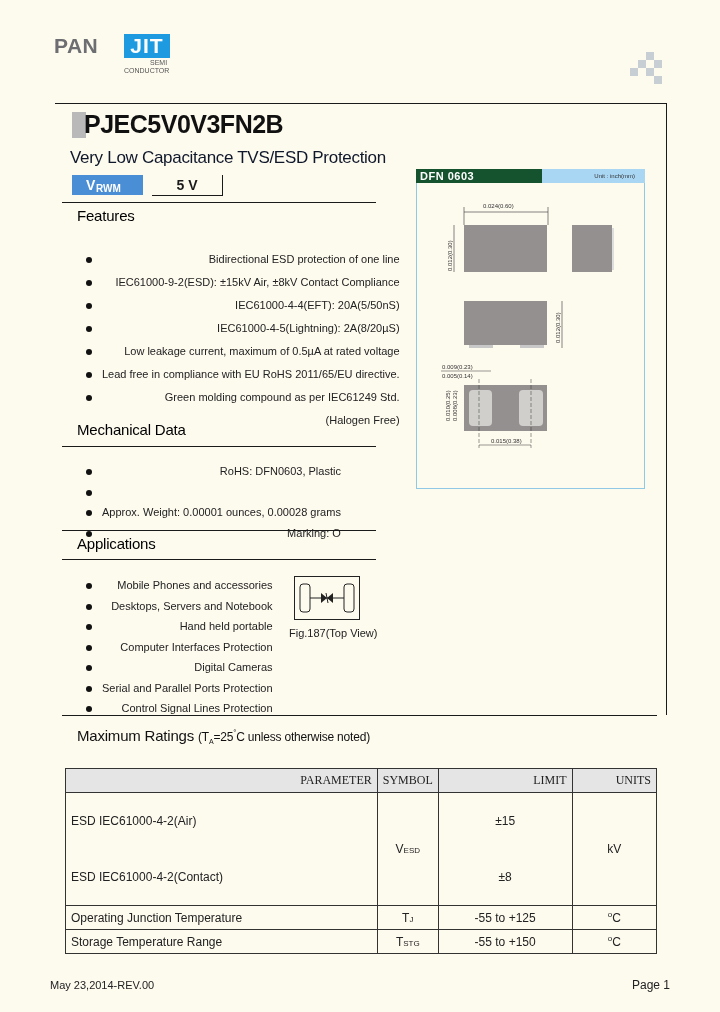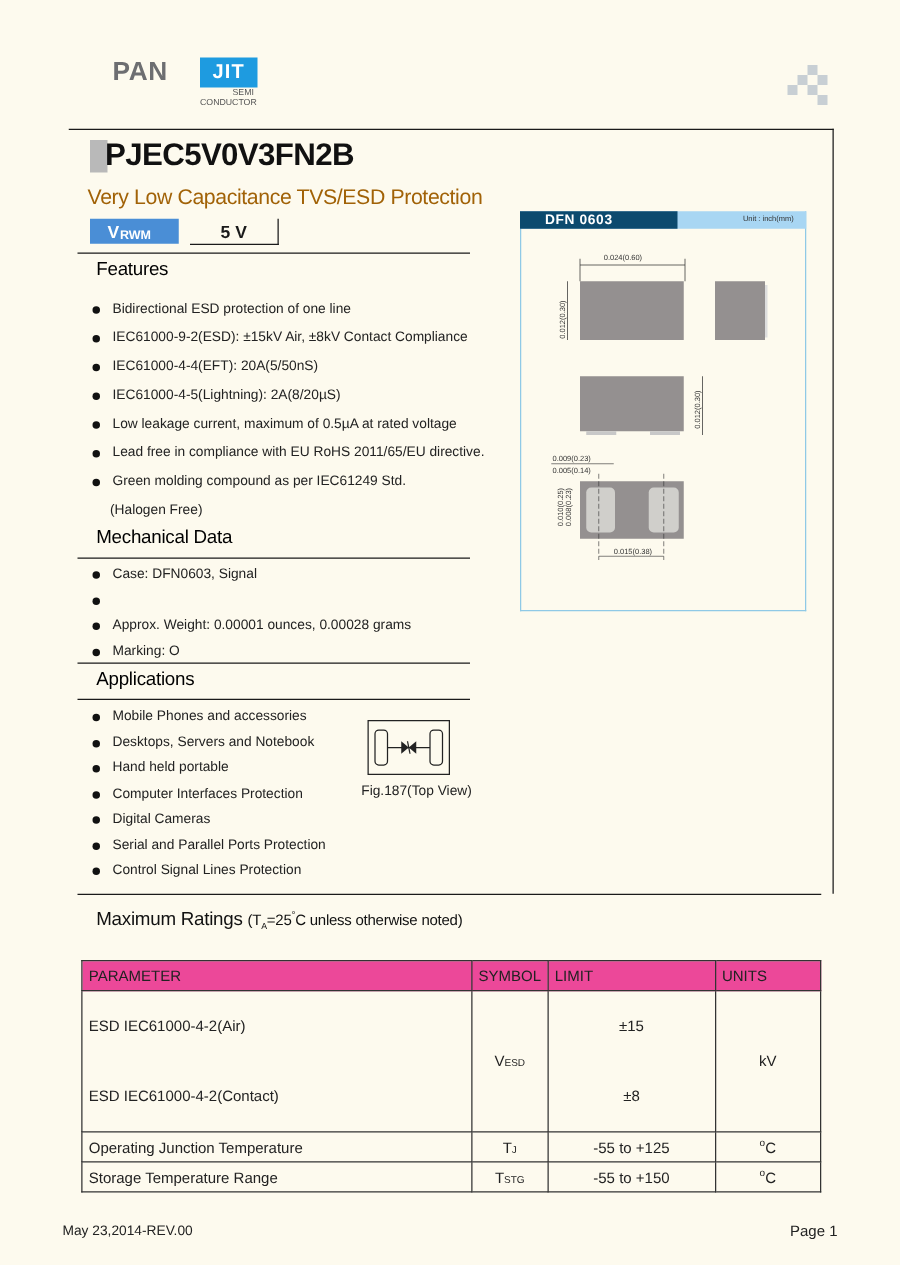--- a/index.html
+++ b/index.html
@@ -5,82 +5,82 @@
   html, body { margin: 0; padding: 0; }
   body {
     width: 720px; height: 1012px; position: relative; overflow: hidden;
     background: #fdfaee;
     font-family: "Liberation Sans", sans-serif;
     color: #1a1a1a;
   }
   .abs { position: absolute; }
 
   
-  .logo { left: 54px; top: 46px; width: 120px; height: 45px; margin-left: 36px; }
+  .logo { left: 54px; top: 34px; width: 120px; height: 45px; }
   .logo .pan { position: absolute; left: 0; top: 0; font-size: 21px; font-weight: bold; color: #6d6e71; letter-spacing: 0.5px; line-height: 24px; }
-  .logo .jit { position: absolute; left: 70px; top: 0; width: 46px; height: 24px; background: #1e9be0; color: #fff; font-size: 16px; font-weight: bold; line-height: 24px; text-align: center; letter-spacing: 1px; }
+  .logo .jit { position: absolute; left: 70px; top: 0; width: 46px; height: 24px; background: #1e9be0; color: #fff; font-size: 21px; font-weight: bold; line-height: 24px; text-align: center; letter-spacing: 1px; }
   .logo .semi { position: absolute; left: 96px; top: 25px; font-size: 7px; color: #555; }
   .logo .cond { position: absolute; left: 70px; top: 33px; font-size: 7px; color: #555; }
 
   
   .deco { left: 630px; top: 50px; width: 40px; height: 40px; }
   .deco span { position: absolute; width: 8px; height: 8px; background: #c8cfd4; }
 
   
   .frame-top { left: 55px; top: 103px; width: 612px; height: 1px; background: #1a1a1a; }
   .frame-right { left: 666px; top: 103px; width: 1px; height: 612px; background: #1a1a1a; }
   .frame-bottom { left: 62px; top: 715px; width: 595px; height: 1px; background: #1a1a1a; }
 
   
   .part-bg { left: 72px; top: 112px; width: 14px; height: 26px; background: #b9b9b9; }
   .part-number { left: 84px; top: 110px; font-size: 25px; font-weight: bold; color: #111; letter-spacing: -0.5px; }
 
-  .subtitle { left: 70px; top: 148px; font-size: 17px; color: #a16207; letter-spacing: -0.3px; }
+  .subtitle { left: 70px; top: 148px; font-size: 17px; color: #0f172a; letter-spacing: -0.3px; }
 
   .vrwm-box { left: 72px; top: 175px; width: 71px; height: 20px; background: #4a8ed6; color: #fff; font-weight: bold; font-size: 14px; line-height: 20px; }
   .vrwm-box .v { position: absolute; left: 14px; top: 0; }
   .vrwm-box .sub { position: absolute; left: 24px; top: 4px; font-size: 10px; }
   .vrwm-val { left: 152px; top: 175px; width: 70px; height: 20px; border-bottom: 1px solid #1a1a1a; border-right: 1px solid #1a1a1a; text-align: center; font-weight: bold; font-size: 14px; line-height: 20px; }
 
   .hr { height: 1px; background: #1a1a1a; }
   .section-title { font-size: 15px; color: #000000; letter-spacing: -0.2px; }
 
-  .blist { list-style: none; margin: 0; padding: 0; }
+  .blist { list-style: none; margin: 12px; padding: 0; text-align: right; }
   .blist li { position: relative; padding-left: 18px; font-size: 11px; color: #222; white-space: nowrap; }
   .blist li .dot { position: absolute; left: 2px; top: 5px; width: 6px; height: 6px; border-radius: 50%; background: #111; }
   .blist li.cont { padding-left: 16px; }
 
   .features { left: 72px; top: 240px; }
   .features li { height: 23px; line-height: 14px; }
   .mech { left: 72px; top: 452px; }
   .mech li { height: 20.5px; line-height: 14px; }
   .apps { left: 72px; top: 566px; }
   .apps li { height: 20.5px; line-height: 14px; }
 
   
   .pkg { left: 416px; top: 169px; width: 229px; height: 320px; border: 1px solid #8fc9e6; border-top: none; box-sizing: border-box; }
   .pkg-header { position: absolute; left: -1px; top: 0; width: 229px; height: 14px; background: #a8d6f3; }
-  .pkg-name { position: absolute; left: 0; top: 0; width: 126px; height: 14px; background: #0c4a6e; color: #fff; font-weight: bold; font-size: 11px; line-height: 14px; padding-left: 20px; box-sizing: border-box; letter-spacing: 0.5px; }
+  .pkg-name { position: absolute; left: 0; top: 0; width: 126px; height: 14px; background: #14532d; color: #fff; font-weight: bold; font-size: 11px; line-height: 14px; padding-left: 4px; box-sizing: border-box; letter-spacing: 0.5px; }
   .pkg-unit { position: absolute; right: 10px; top: 0; font-size: 6px; color: #333; line-height: 14px; }
   .pkg svg { position: absolute; left: 0; top: 14px; }
   .dimtxt { font-family: "Liberation Sans", sans-serif; font-size: 6px; fill: #333; }
 
   
   .fig { left: 294px; top: 576px; width: 66px; height: 44px; border: 1px solid #222; box-sizing: border-box; }
   .fig-caption { left: 289px; top: 627px; font-size: 11px; color: #222; }
 
   
   .ratings-title { left: 77px; top: 727px; font-size: 15px; color: #111; letter-spacing: -0.2px; }
   .ratings-title .cond { font-size: 12px; }
   .ratings-title sub { font-size: 7px; }
   .ratings-title .deg { font-size: 8px; vertical-align: 6px; }
 
   table.ratings { position: absolute; left: 65px; top: 768px; width: 592px; border-collapse: collapse; font-size: 12px; color: #222; }
   table.ratings th, table.ratings td { border: 1px solid #333; padding: 0 5px; height: 23px; }
-  table.ratings th { background: #ec4899; font-weight: normal; text-align: left; height: 23px; }
+  table.ratings th { background: #e5e5e5; font-weight: normal; text-align: right; height: 23px; font-family: Liberation Serif, serif; }
   table.ratings td.c { text-align: center; }
   table.ratings td.stack { padding: 0; }
   table.ratings td.stack div { height: 24px; line-height: 24px; padding: 16px 5px; }
   table.ratings .sym-sub { font-size: 8px; }
   table.ratings .deg { font-size: 8px; vertical-align: 5px; }
 
   .footer-left { left: 50px; top: 979px; font-size: 11px; color: #222; }
   .footer-right { left: 632px; top: 978px; font-size: 12px; color: #222; }
 </style>
 </head>
@@ -125,21 +125,21 @@
   <li><span class="dot"></span><span>IEC61000-4-5(Lightning): 2A(8/20µS)</span></li>
   <li><span class="dot"></span><span>Low leakage current, maximum of 0.5µA at rated voltage</span></li>
   <li><span class="dot"></span><span>Lead free in compliance with EU RoHS 2011/65/EU directive.</span></li>
   <li><span class="dot"></span><span>Green molding compound as per IEC61249 Std.</span></li>
   <li class="cont"><span>(Halogen Free)</span></li>
 </ul>
 
 <div class="abs section-title" style="left:77px;top:421px">Mechanical Data</div>
 <div class="abs hr" style="left:62px;top:446px;width:314px"></div>
 <ul class="abs blist mech">
-  <li><span class="dot"></span><span>Case: DFN0603, Signal</span></li>
+  <li><span class="dot"></span><span>RoHS: DFN0603, Plastic</span></li>
   <li><span class="dot"></span></li>
   <li><span class="dot"></span><span>Approx. Weight: 0.00001 ounces, 0.00028 grams</span></li>
   <li><span class="dot"></span><span>Marking: O</span></li>
 </ul>
 <div class="abs hr" style="left:62px;top:530px;width:314px"></div>
 
 <div class="abs section-title" style="left:77px;top:535px">Applications</div>
 <div class="abs hr" style="left:62px;top:559px;width:314px"></div>
 <ul class="abs blist apps">
   <li><span class="dot"></span><span>Mobile Phones and accessories</span></li>

